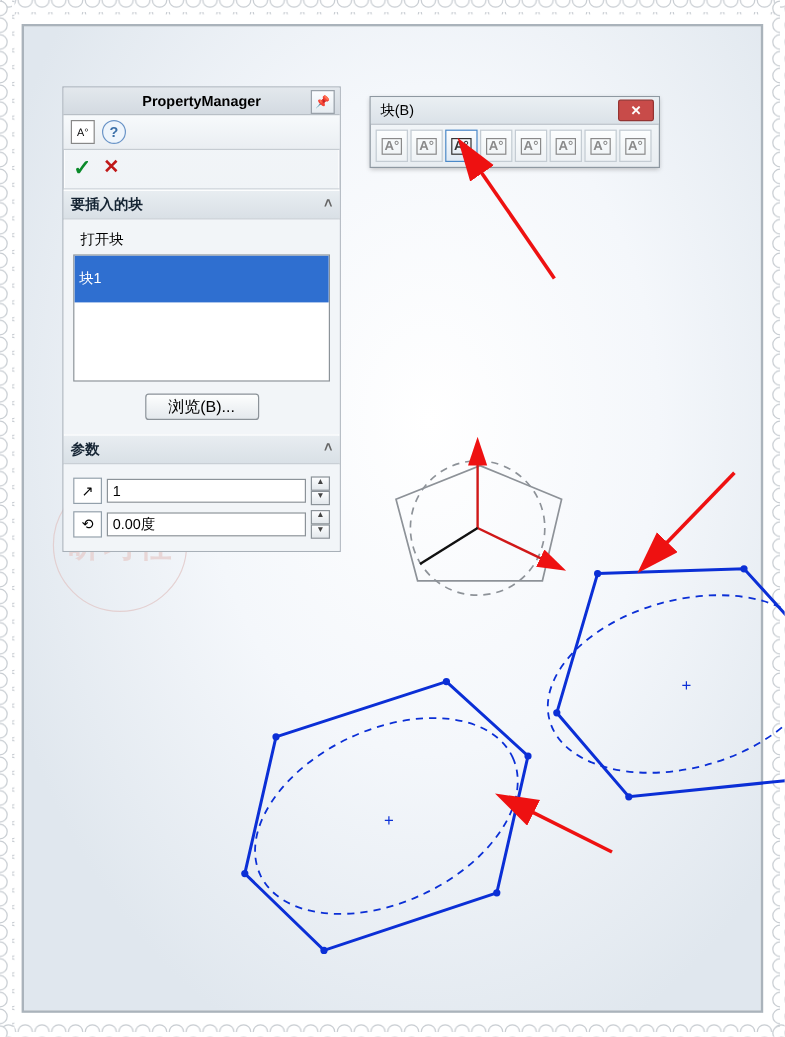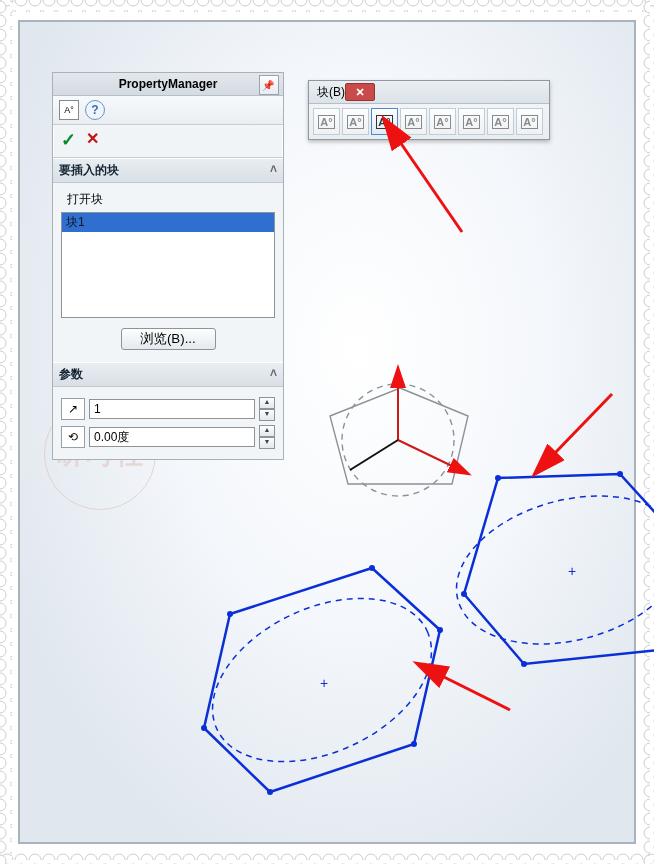--- a/index.html
+++ b/index.html
@@ -92,21 +92,21 @@
 }
 .collapse-caret { color:#666; font-size:12px; }
 
 .pm-body { padding:6px 8px; background:#f2f5f8; }
 .sublabel { margin:2px 0 4px 6px; }
 .listbox {
   border:1px solid #8c9399; background:#fff;
   height:104px; overflow:auto;
 }
 .listitem-sel {
-  background:#2f6fd0; color:#0f172a; padding:1px 4px;
+  background:#2f6fd0; color:#ffffff; padding:11px 4px;
 }
 .browse-btn {
   display:block; margin:10px auto 6px auto;
   width:95px; height:22px;
   border:1px solid #8c9399; background:linear-gradient(#fdfefe,#e4e9ed);
   border-radius:3px; cursor:pointer;
 }
 .checkrow { display:flex; align-items:center; gap:5px; margin:6px 0 2px 20px; color:#444;}
 .checkrow input { margin:0; }
 
@@ -139,21 +139,21 @@
 
 
 .toolbar {
   position:absolute; left:308px; top:80px;
   width:240px;
   border:1px solid #8e98a1;
   background:linear-gradient(#f7fafc,#e8edf1);
   box-shadow:0 2px 4px rgba(0,0,0,.25);
 }
 .tb-title {
-  display:flex; justify-content:flex-start; align-items:center;
+  display:flex; justify-content:space-between; align-items:center;
   padding:2px 4px 2px 8px;
   background:linear-gradient(#eaeff3,#dbe2e8);
   border-bottom:1px solid #b6bec5;
 }
 .tb-close {
   width:28px; height:16px; background:#c84b49;
   border:1px solid #943331; border-radius:2px;
   color:#fff; font-size:11px; font-weight:bold;
   display:flex; align-items:center; justify-content:center;
 }

